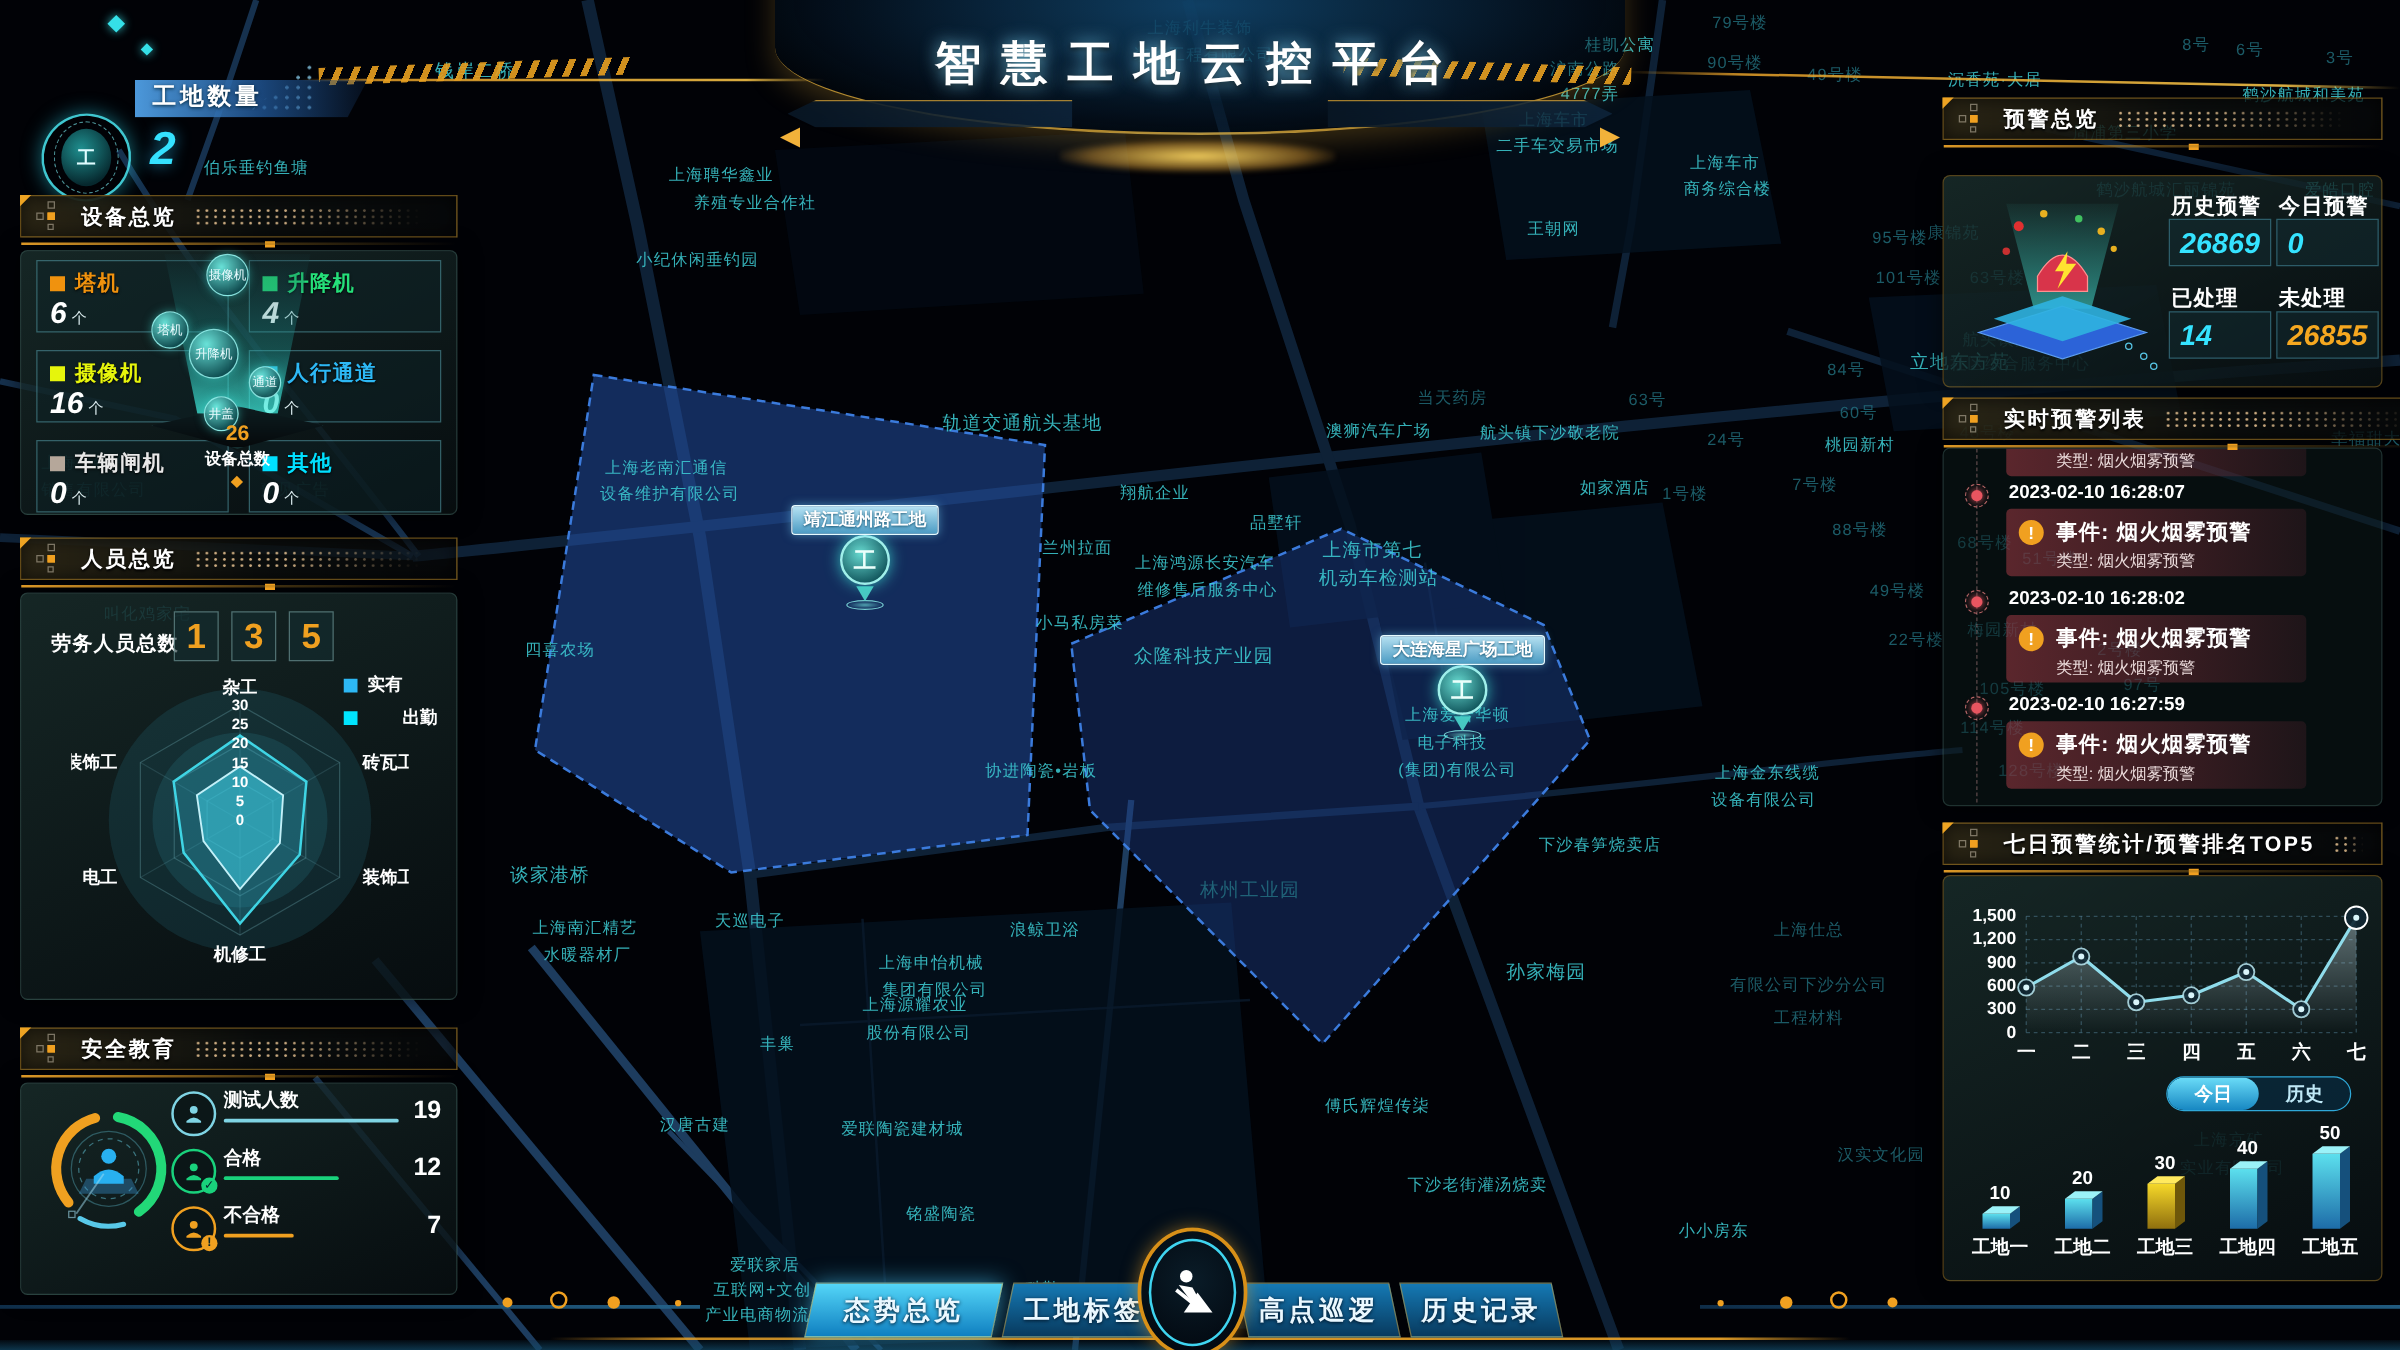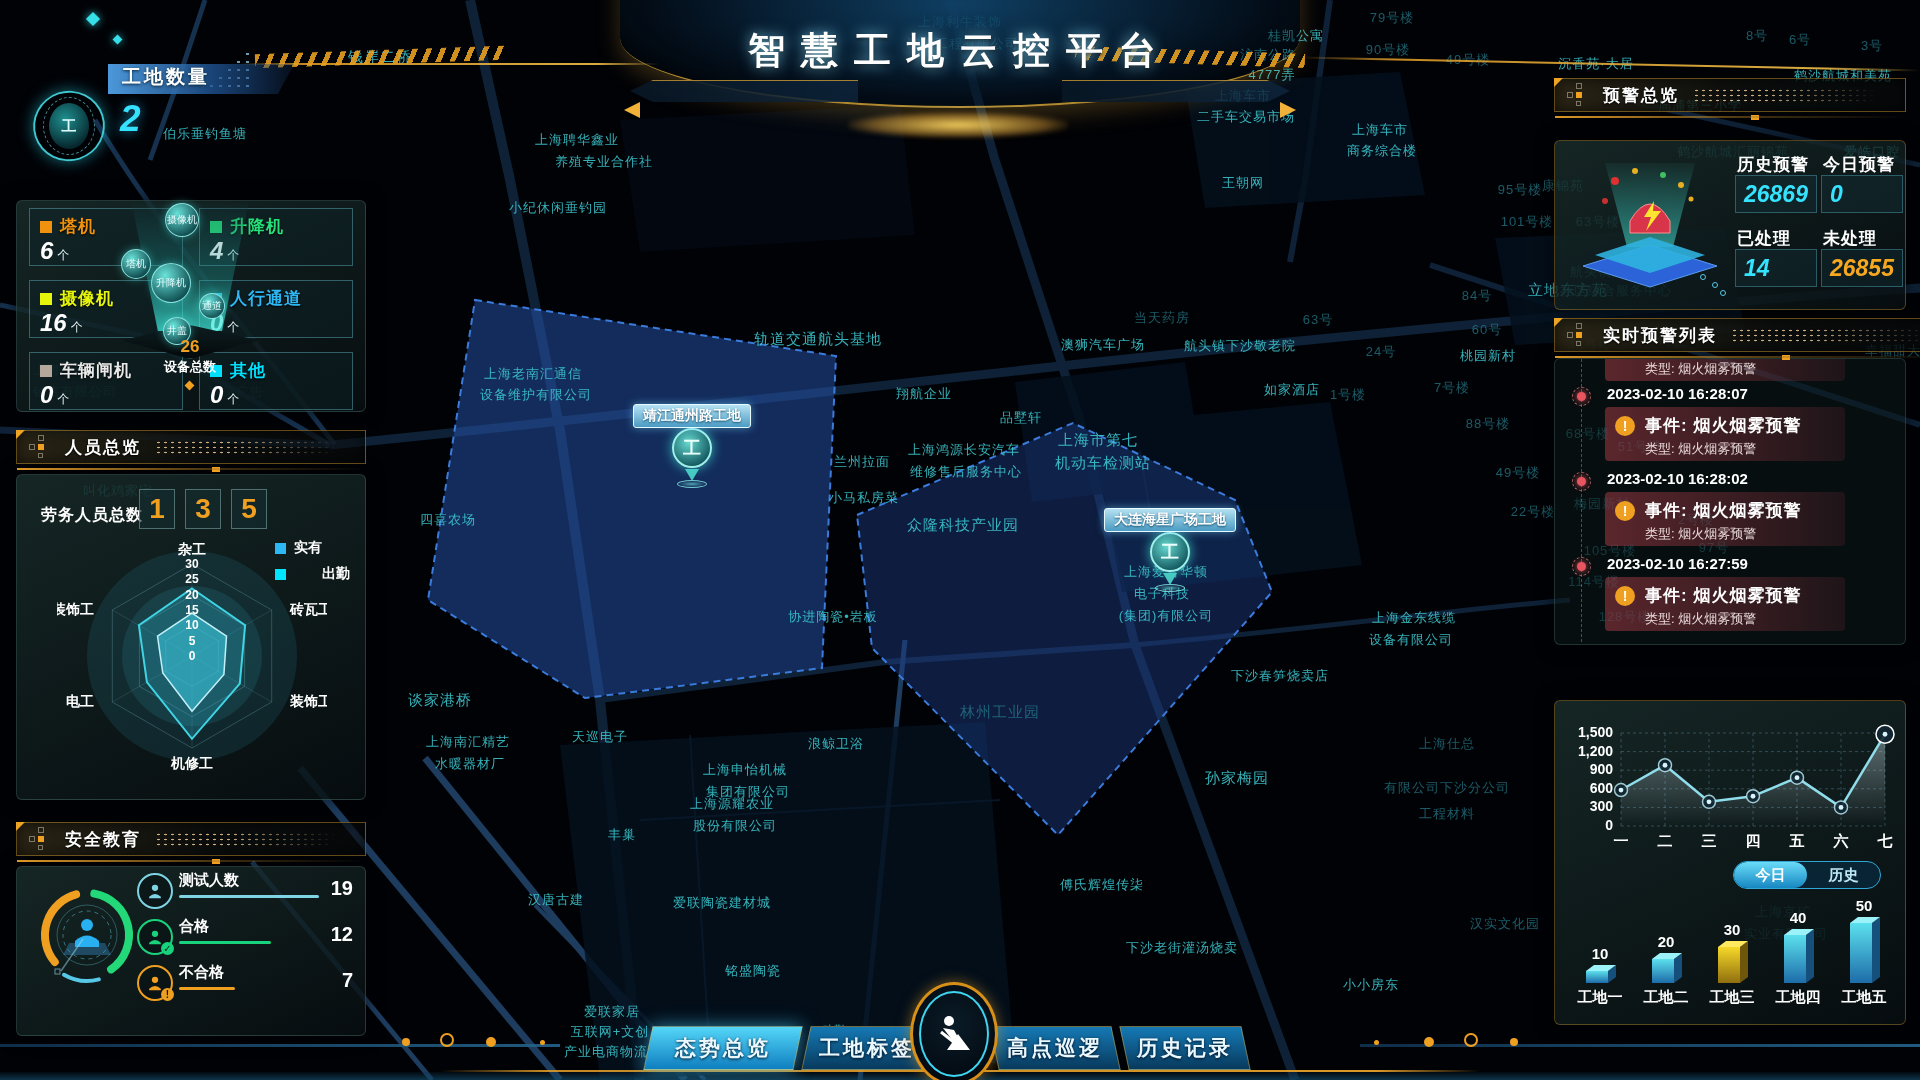--- a/index.html
+++ b/index.html
@@ -222,21 +222,21 @@
       <div class="maplabel dim" style="left: 1598px; top: 222px;">63号楼</div>
       <div class="maplabel dim" style="left: 1527px; top: 222px;">101号楼</div>
       <div class="maplabel" style="left: 533px; top: 374px;">上海老南汇通信</div>
       <div class="maplabel" style="left: 536px; top: 395px;">设备维护有限公司</div>
       <div class="maplabel" style="left: 818px; top: 339px; font-size: 15px;">轨道交通航头基地</div>
       <div class="maplabel dim" style="left: 1162px; top: 318px;">当天药房</div>
       <div class="maplabel" style="left: 1103px; top: 345px;">澳狮汽车广场</div>
       <div class="maplabel" style="left: 1240px; top: 346px;">航头镇下沙敬老院</div>
       <div class="maplabel" style="left: 924px; top: 394px;">翔航企业</div>
       <div class="maplabel" style="left: 1021px; top: 418px;">品墅轩</div>
-      <div class="maplabel" style="left: 862px; top: 462px;">兰州拉面</div>
+      <div class="maplabel" style="left: 862px; top: 438px;">兰州拉面</div>
       <div class="maplabel" style="left: 964px; top: 450px;">上海鸿源长安汽车</div>
       <div class="maplabel" style="left: 966px; top: 472px;">维修售后服务中心</div>
       <div class="maplabel" style="left: 864px; top: 498px;">小马私房菜</div>
       <div class="maplabel" style="left: 1098px; top: 440px; font-size: 15px;">上海市第七</div>
       <div class="maplabel" style="left: 1103px; top: 463px; font-size: 15px;">机动车检测站</div>
       <div class="maplabel" style="left: 1292px; top: 390px;">如家酒店</div>
       <div class="maplabel dim" style="left: 1348px; top: 395px;">1号楼</div>
       <div class="maplabel dim" style="left: 1452px; top: 388px;">7号楼</div>
       <div class="maplabel dim" style="left: 1488px; top: 424px;">88号楼</div>
       <div class="maplabel dim" style="left: 1518px; top: 473px;">49号楼</div>
@@ -334,20 +334,31 @@
       <div class="core">工</div>
   </div>
   <div class="diam" style="left:88px;top:14px;width:10px;height:10px"></div>
   <div class="diam" style="left:114px;top:36px;width:7px;height:7px"></div>
   <div id="dots-tri"></div>
   <div id="sc-titlebar">
       <span>工地数量</span>
     </div>
   <div id="sc-num" class="num">2</div>
 
+  <div class="phead" style="left:16px;top:156px">
+    <span class="ph-ico">
+        <i></i>
+        <i></i>
+        <i></i>
+        <i></i>
+      </span>
+    <span class="ph-title">设备总览</span>
+    <span class="ph-dots"></span>
+    <span class="ph-mark"></span>
+  </div>
   <div class="pbody" id="device-body" style="left:16px;top:200px;width:350px;height:212px">
     <div id="device-grid">
         <div class="dcell" style="left: 12px; top: 7px;">
           <div class="r1">
             <div class="dsq" style="background: rgb(240, 146, 14);"></div>
             <div class="dlabel" style="color: rgb(240, 146, 14);">塔机</div>
           </div>
           <div class="num dcount">6<span class="dunit">个</span></div>
         </div>
         <div class="dcell" style="left: 182px; top: 7px;">
@@ -601,20 +612,31 @@
           <i></i>
         </div>
         <div class="al-box" style="top: 218px;">
           <div class="al-warn">!</div>
           <div class="al-event">事件: 烟火烟雾预警</div>
           <div class="al-type">类型: 烟火烟雾预警</div>
         </div>
       </div>
   </div>
 
+  <div class="phead" style="left:1554px;top:658px;width:352px">
+    <span class="ph-ico">
+        <i></i>
+        <i></i>
+        <i></i>
+        <i></i>
+      </span>
+    <span class="ph-title">七日预警统计/预警排名TOP5</span>
+    <span class="ph-dots"></span>
+    <span class="ph-mark"></span>
+  </div>
   <div class="pbody" id="weekly-body" style="left:1554px;top:700px;width:352px;height:325px;border-color:rgba(170,120,30,.45)">
     <svg id="line-chart" style="position:absolute;left:8px;top:10px" width="340" height="150">
         <defs>
           <linearGradient id="areag" x1="0" y1="0" x2="0" y2="1">
             <stop offset="0%" stop-color="rgba(215,240,248,0.40)"></stop>
             <stop offset="100%" stop-color="rgba(215,240,248,0)"></stop>
           </linearGradient>
         </defs>
         <line x1="58" y1="22" x2="322" y2="22" stroke="rgba(110,170,200,.35)" stroke-dasharray="3 3"></line>
         <text x="50" y="26" text-anchor="end" fill="#fff" font-size="14" font-weight="bold">1,500</text>

